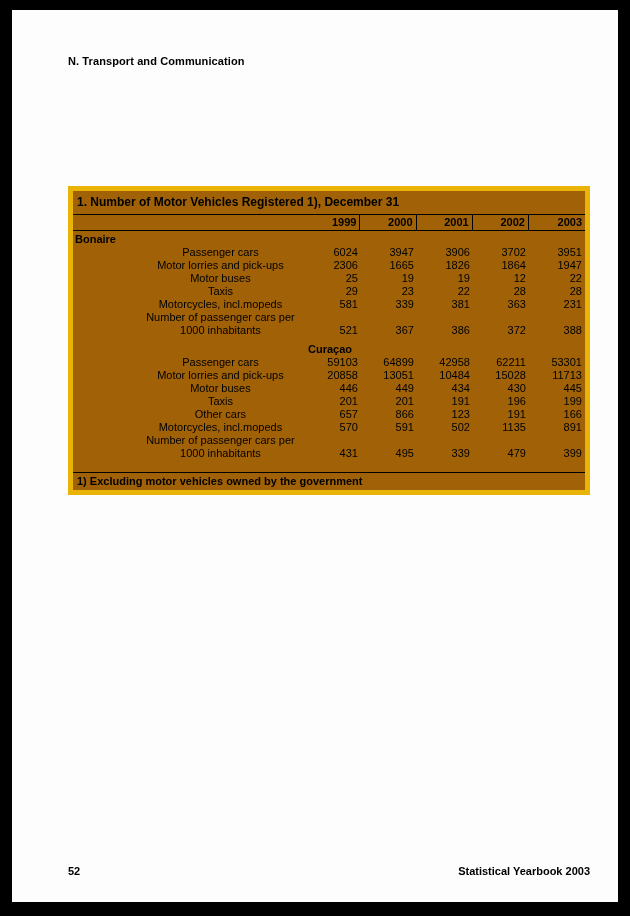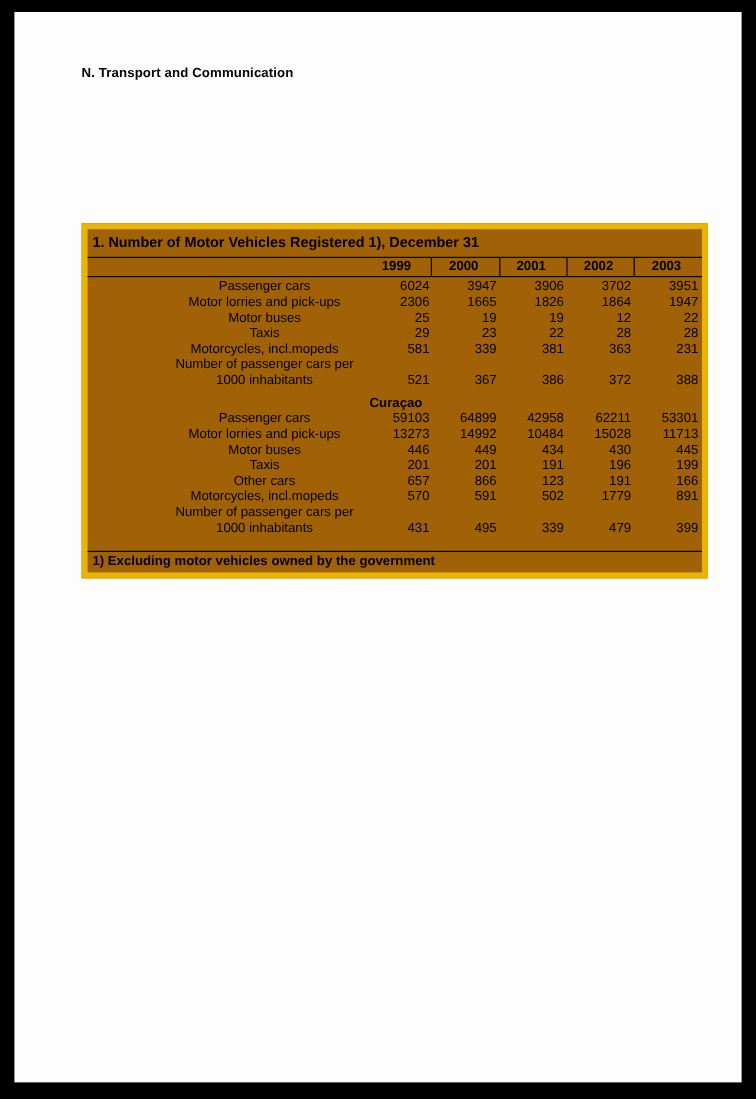--- a/index.html
+++ b/index.html
@@ -38,21 +38,21 @@
   .t-years {
     display: flex;
     border-bottom: 1px solid #000;
     font-weight: bold;
     font-size: 11px;
     line-height: 13px;
   }
   .t-years .label-col { width: 235px; }
   .year-cell {
     width: 57px;
-    text-align: center;
+    text-align: right;
     padding: 1px 3px 1px 0;
     border-right: 1px solid #000;
   }
   .year-cell:last-child { border-right: none; }
   .t-body { padding: 2px 0 12px 0; font-size: 11px; }
   .group-row {
     font-weight: bold;
     line-height: 13px;
     padding-left: 2px;
   }
@@ -99,20 +99,21 @@
     <div class="t-years">
       <div class="label-col"></div>
       <div class="year-cell">1999</div>
       <div class="year-cell">2000</div>
       <div class="year-cell">2001</div>
       <div class="year-cell">2002</div>
       <div class="year-cell">2003</div>
     </div>
 
     <div class="t-body" id="t-body">
+        <div class="group-row">Bonaire</div>
         <div class="data-row">
           <div class="cell label">Passenger cars</div>
           <div class="cell num">6024</div>
           <div class="cell num">3947</div>
           <div class="cell num">3906</div>
           <div class="cell num">3702</div>
           <div class="cell num">3951</div>
         </div>
         <div class="data-row">
           <div class="cell label">Motor lorries and pick-ups</div>
@@ -166,22 +167,22 @@
         <div class="data-row">
           <div class="cell label">Passenger cars</div>
           <div class="cell num">59103</div>
           <div class="cell num">64899</div>
           <div class="cell num">42958</div>
           <div class="cell num">62211</div>
           <div class="cell num">53301</div>
         </div>
         <div class="data-row">
           <div class="cell label">Motor lorries and pick-ups</div>
-          <div class="cell num">13273</div>
-          <div class="cell num">14992</div>
+          <div class="cell num">20858</div>
+          <div class="cell num">13051</div>
           <div class="cell num">10484</div>
           <div class="cell num">15028</div>
           <div class="cell num">11713</div>
         </div>
         <div class="data-row">
           <div class="cell label">Motor buses</div>
           <div class="cell num">446</div>
           <div class="cell num">449</div>
           <div class="cell num">434</div>
           <div class="cell num">430</div>
@@ -201,21 +202,21 @@
           <div class="cell num">866</div>
           <div class="cell num">123</div>
           <div class="cell num">191</div>
           <div class="cell num">166</div>
         </div>
         <div class="data-row">
           <div class="cell label">Motorcycles, incl.mopeds</div>
           <div class="cell num">570</div>
           <div class="cell num">591</div>
           <div class="cell num">502</div>
-          <div class="cell num">1779</div>
+          <div class="cell num">1135</div>
           <div class="cell num">891</div>
         </div>
         <div class="data-row">
           <div class="cell label">Number of passenger cars per</div>
           <div class="cell num"></div>
           <div class="cell num"></div>
           <div class="cell num"></div>
           <div class="cell num"></div>
           <div class="cell num"></div>
         </div>
@@ -227,14 +228,18 @@
           <div class="cell num">479</div>
           <div class="cell num">399</div>
         </div>
       </div>
 
 
     <div class="t-footnote">1) Excluding motor vehicles owned by the government</div>
 
   </div>
 
+  <div class="doc-footer">
+    <span>52</span>
+    <span>Statistical Yearbook 2003</span>
+  </div>
 
 </div>
 
 </body></html>

